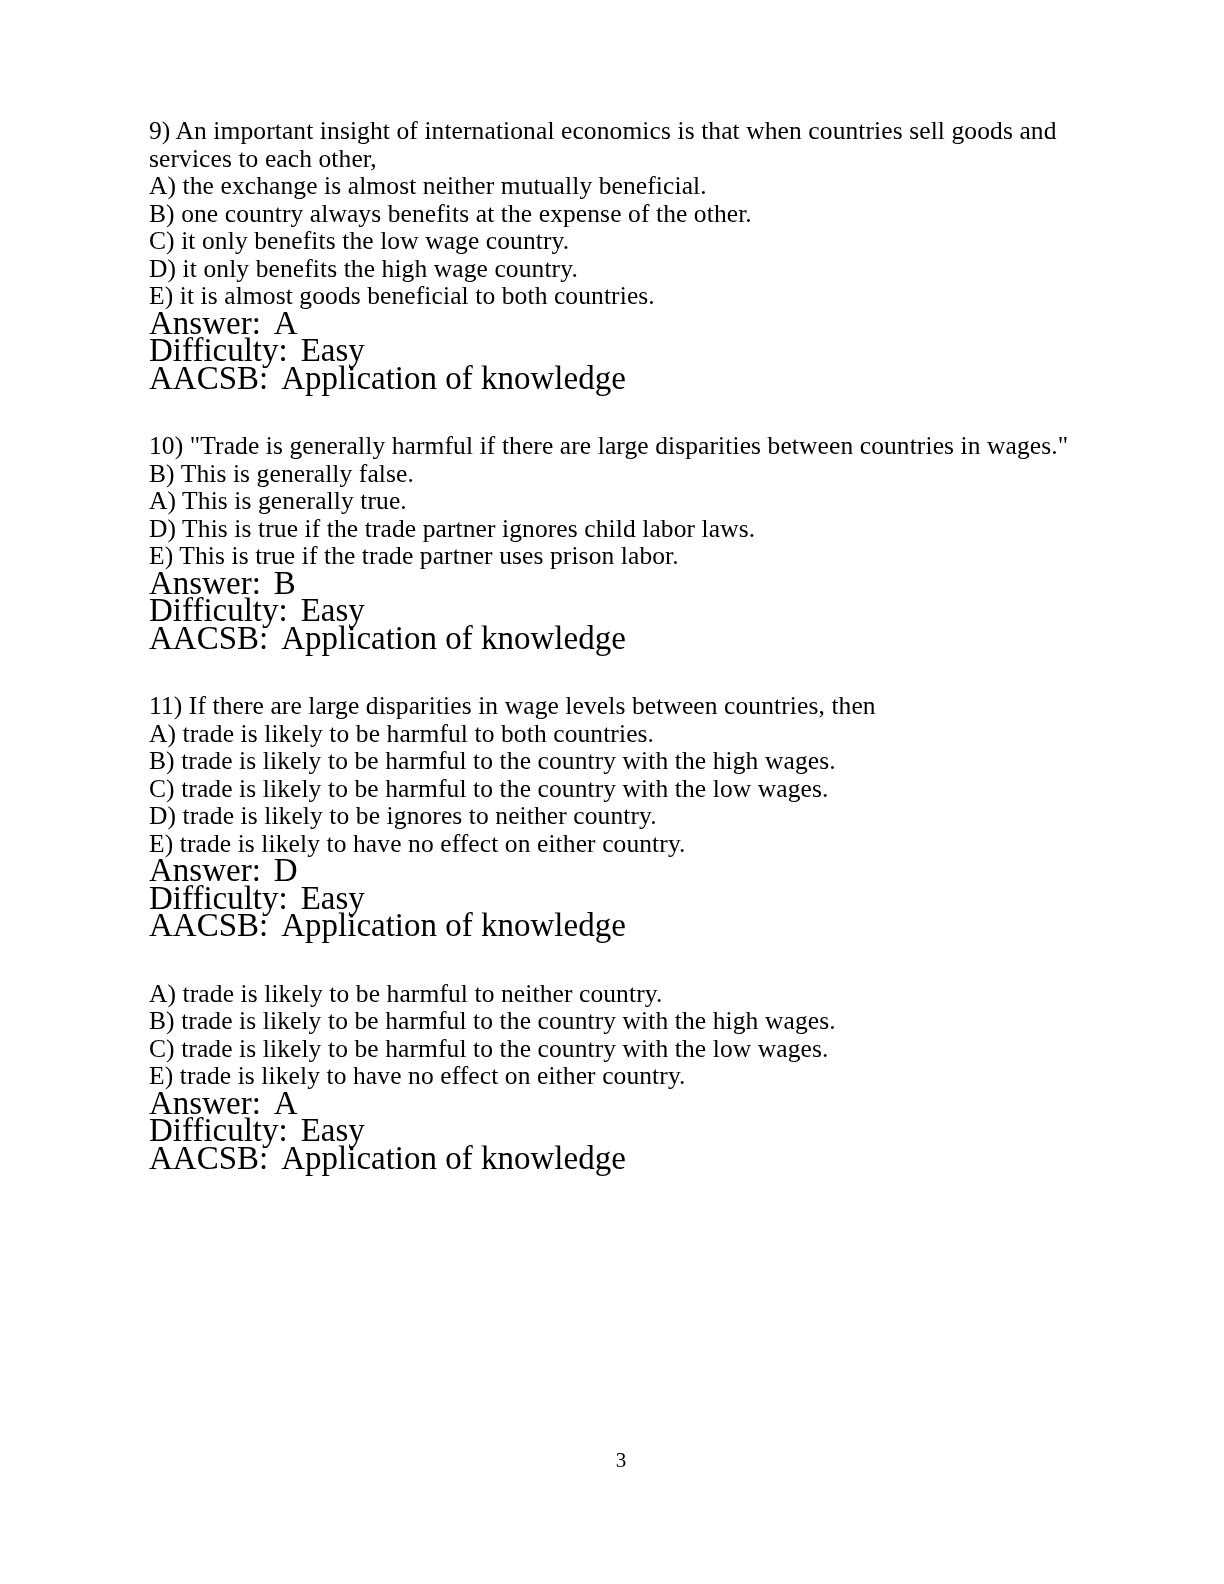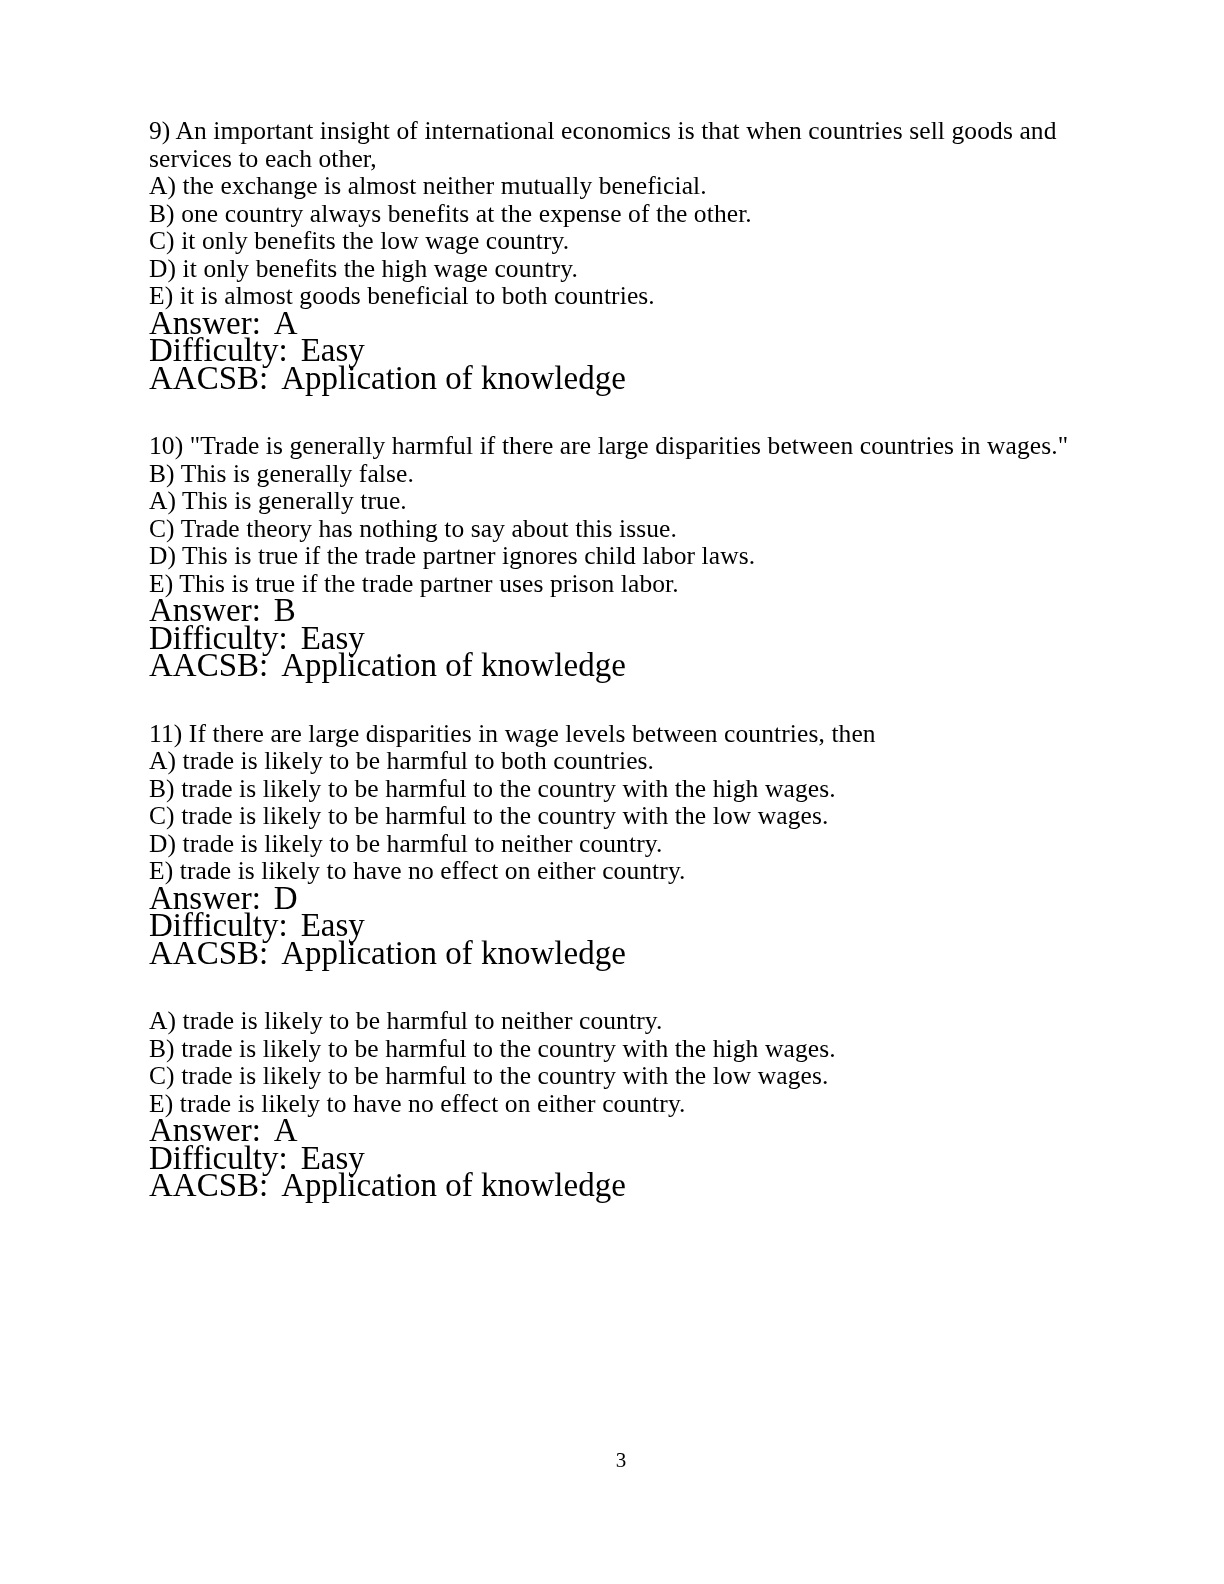--- a/index.html
+++ b/index.html
@@ -76,34 +76,33 @@
       <div class="line">E) it is almost goods beneficial to both countries.</div>
       <div class="meta"><span class="label">Answer:</span><span class="value">A</span></div>
       <div class="meta"><span class="label">Difficulty:</span><span class="value">Easy</span></div>
       <div class="meta"><span class="label">AACSB:</span><span class="value">Application of knowledge</span></div>
     </div>
 
     <div class="question-block">
       <div class="line stem">10) "Trade is generally harmful if there are large disparities between countries in wages."</div>
       <div class="line">B) This is generally false.</div>
       <div class="line">A) This is generally true.</div>
-      <div class="line">C) Trade theory has nothing to say about this issue.</div>
       <div class="line">D) This is true if the trade partner ignores child labor laws.</div>
       <div class="line">E) This is true if the trade partner uses prison labor.</div>
       <div class="meta"><span class="label">Answer:</span><span class="value">B</span></div>
       <div class="meta"><span class="label">Difficulty:</span><span class="value">Easy</span></div>
       <div class="meta"><span class="label">AACSB:</span><span class="value">Application of knowledge</span></div>
     </div>
 
     <div class="question-block">
       <div class="line stem">11) If there are large disparities in wage levels between countries, then</div>
       <div class="line">A) trade is likely to be harmful to both countries.</div>
       <div class="line">B) trade is likely to be harmful to the country with the high wages.</div>
       <div class="line">C) trade is likely to be harmful to the country with the low wages.</div>
-      <div class="line">D) trade is likely to be harmful to neither country.</div>
+      <div class="line">D) trade is likely to be ignores to neither country.</div>
       <div class="line">E) trade is likely to have no effect on either country.</div>
       <div class="meta"><span class="label">Answer:</span><span class="value">D</span></div>
       <div class="meta"><span class="label">Difficulty:</span><span class="value">Easy</span></div>
       <div class="meta"><span class="label">AACSB:</span><span class="value">Application of knowledge</span></div>
     </div>
 
     <div class="question-block">
       <div class="line">A) trade is likely to be harmful to neither country.</div>
       <div class="line">B) trade is likely to be harmful to the country with the high wages.</div>
       <div class="line">C) trade is likely to be harmful to the country with the low wages.</div>

